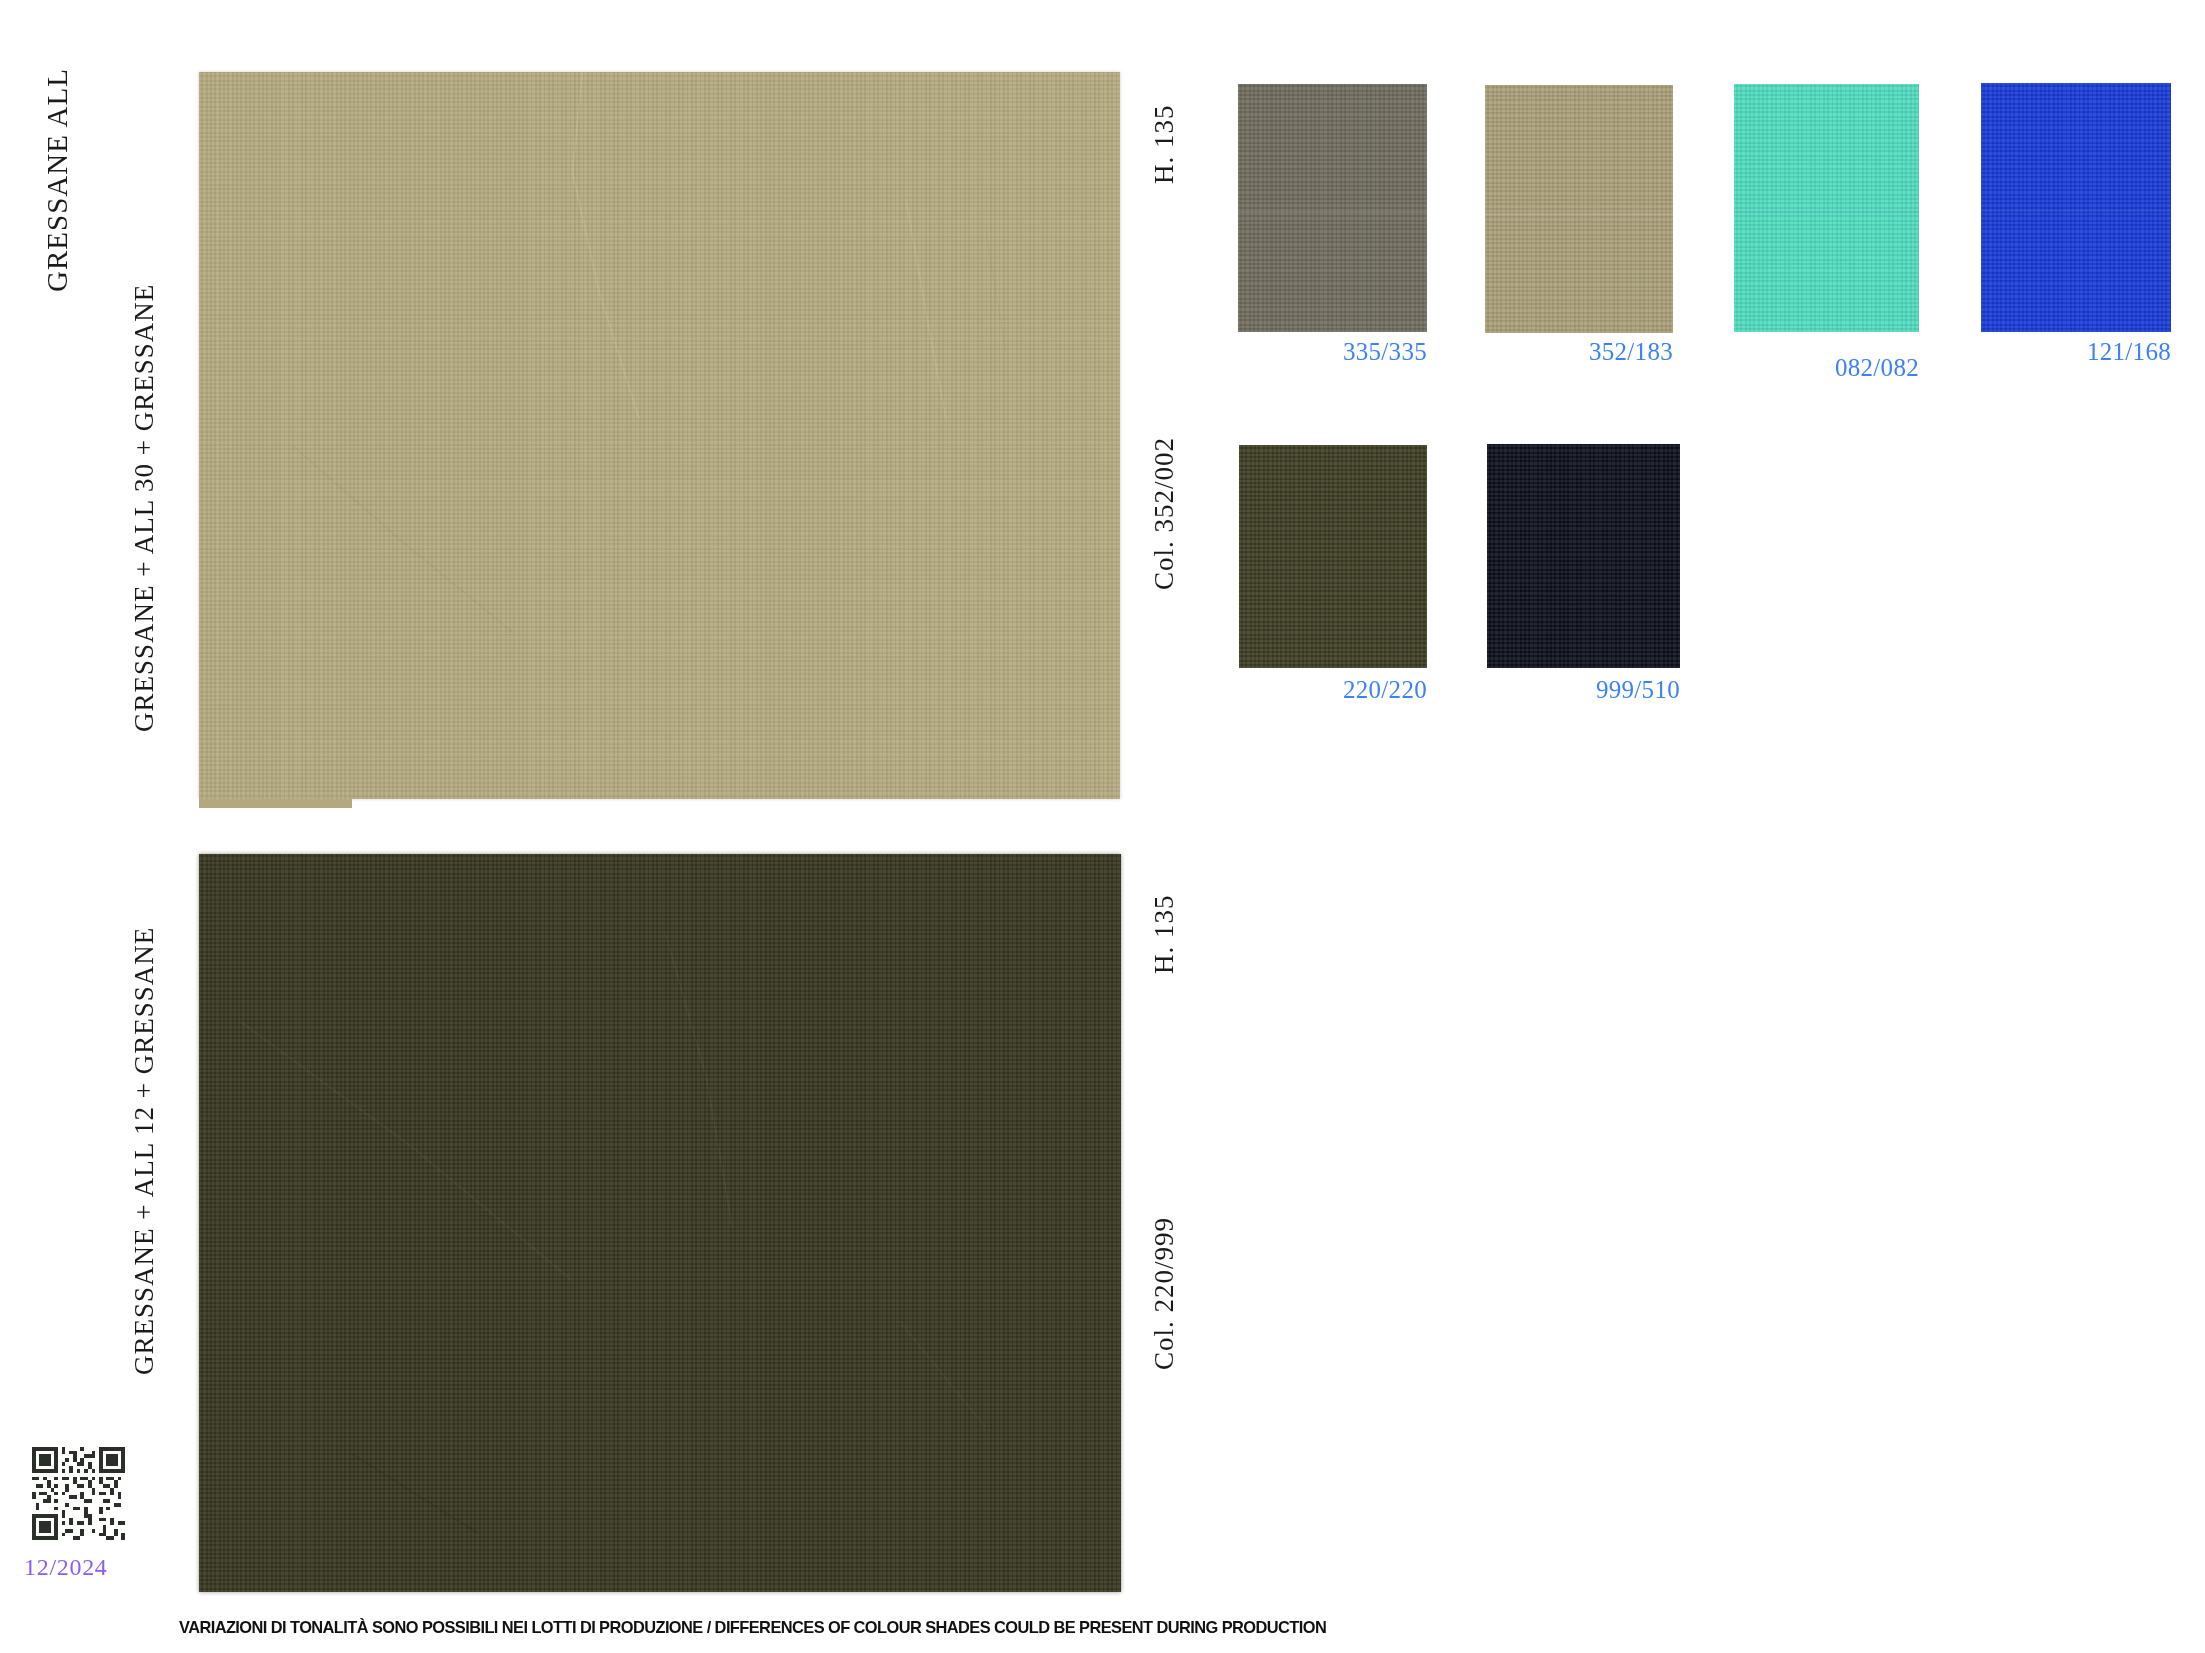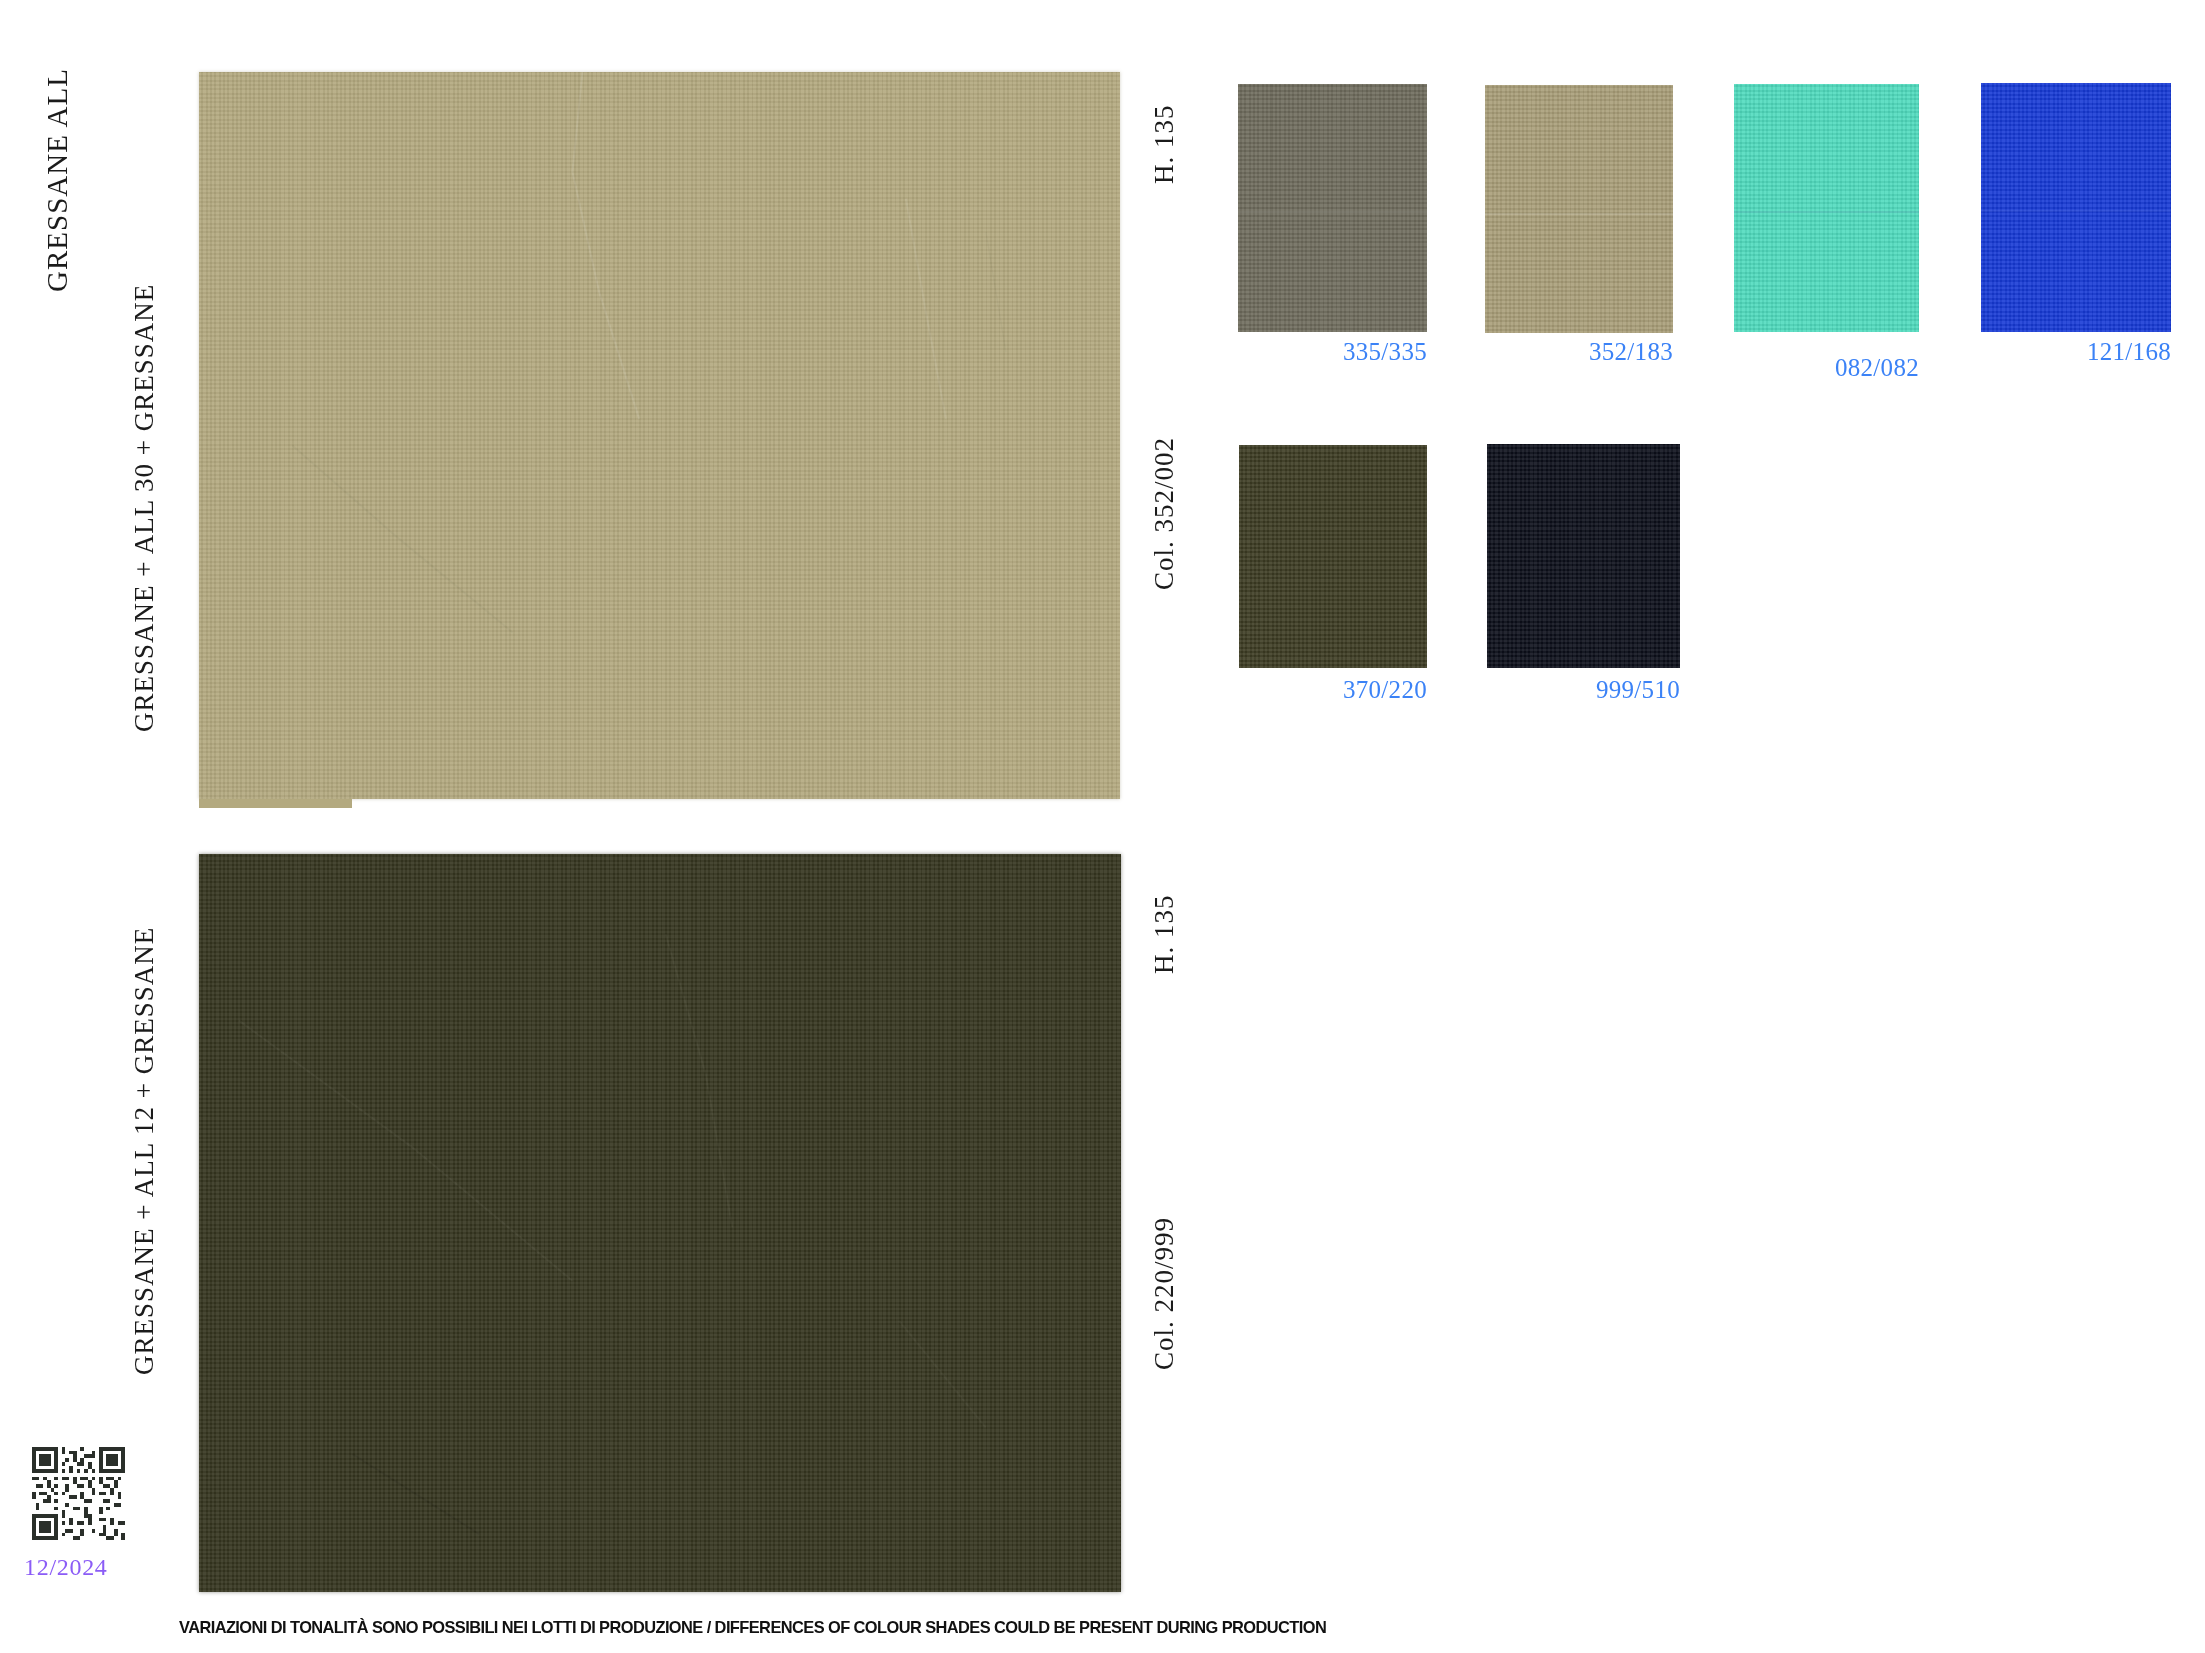--- a/index.html
+++ b/index.html
@@ -207,21 +207,21 @@
 
   <div class="swatch" style="left:1981px; top:83px; width:190px; height:249px;">
     <div class="chip" style="background-color:#1639d6;"></div>
     <div class="seam" style="top:127px; background:rgba(255,255,255,0.05);"></div>
   </div>
   <div class="swatch-label" style="left:1981px; top:338px; width:190px; font-size:25px;">121/168</div>
 
   <div class="swatch" style="left:1239px; top:445px; width:188px; height:223px;">
     <div class="chip" style="background-color:#3c3b22;"></div>
   </div>
-  <div class="swatch-label" style="left:1239px; top:676px; width:188px; font-size:25px;">370/220</div>
+  <div class="swatch-label" style="left:1239px; top:676px; width:188px; font-size:25px;">220/220</div>
 
   <div class="swatch" style="left:1487px; top:444px; width:193px; height:224px;">
     <div class="chip" style="background-color:#0b0e19;"></div>
   </div>
   <div class="swatch-label" style="left:1487px; top:676px; width:193px; font-size:25px;">999/510</div>
 
   <div id="qr-code">
     <svg width="93" height="93" viewBox="0 0 25 25" shape-rendering="crispEdges">
       <rect width="25" height="25" fill="#ffffff"></rect>
       <g fill="#2a2f2a">

